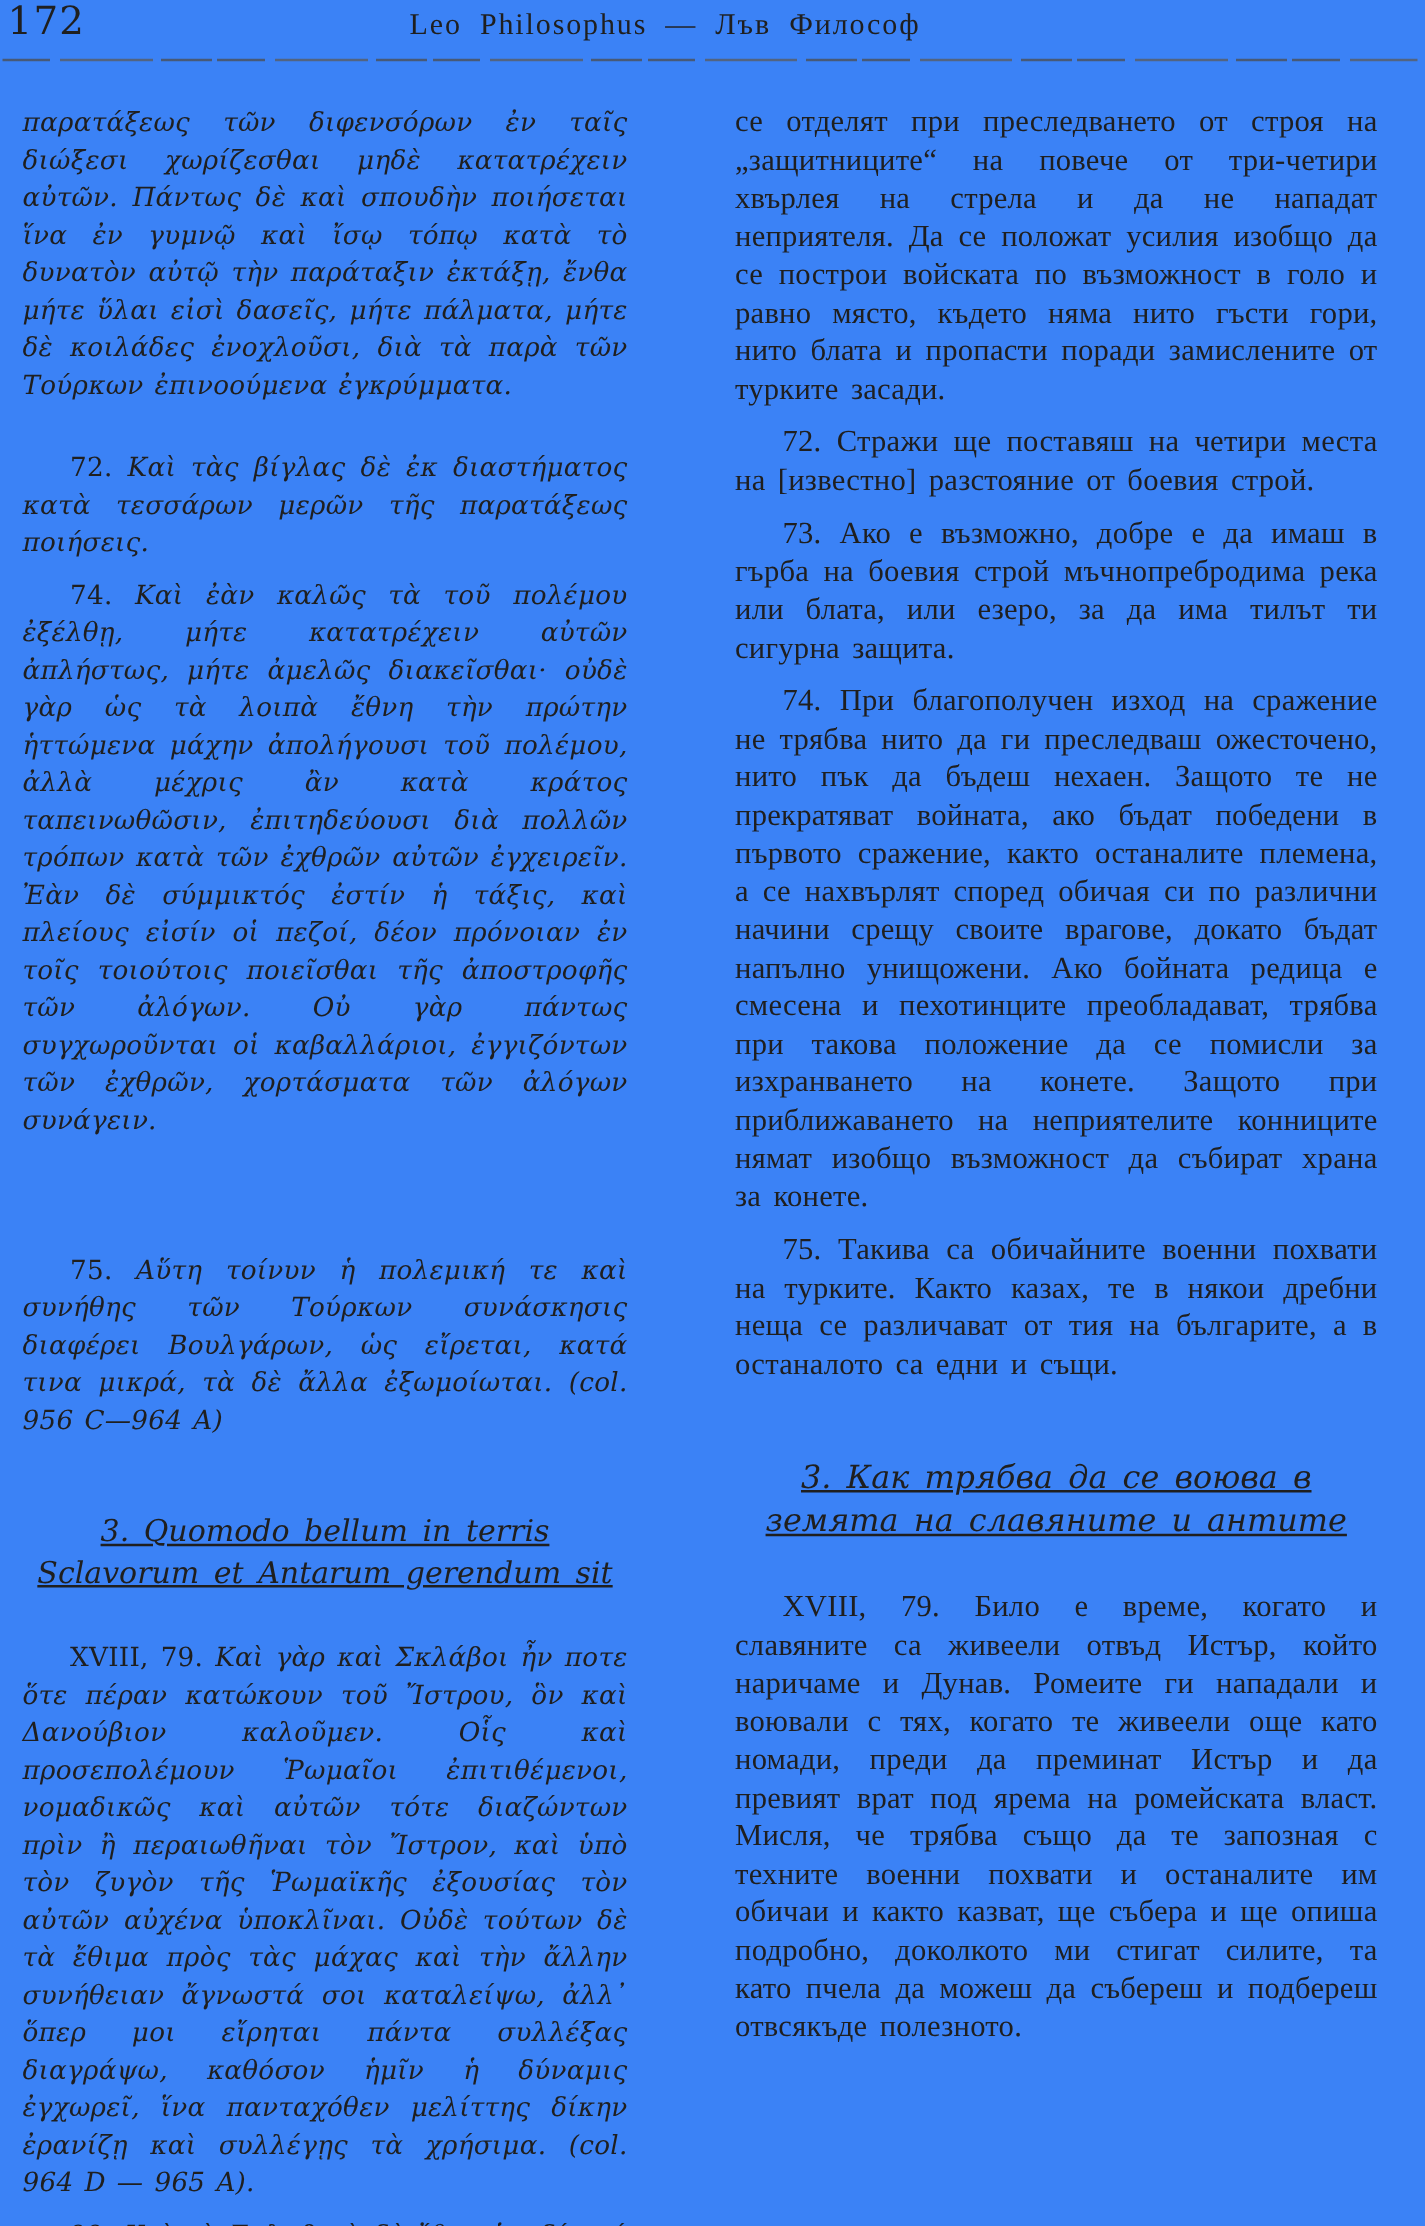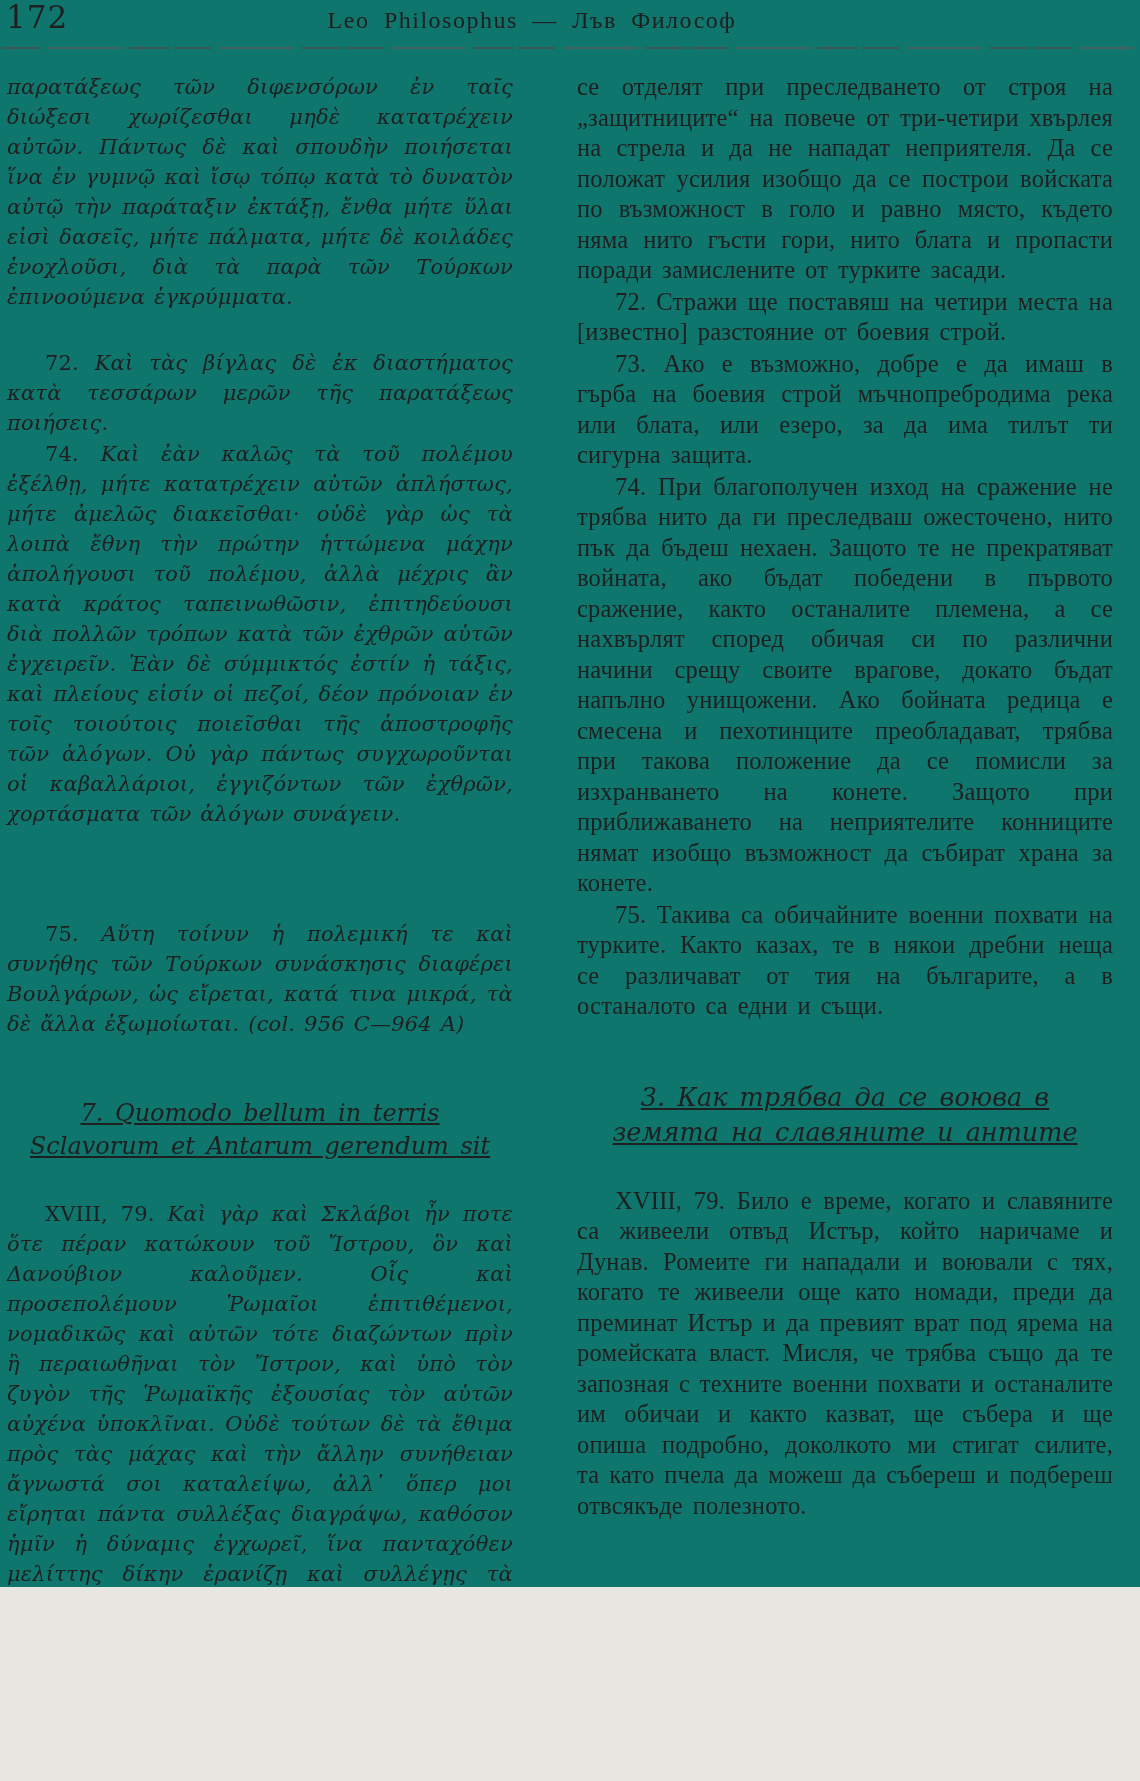--- a/index.html
+++ b/index.html
@@ -1,21 +1,21 @@
 <!DOCTYPE html>
 <html><head>
 <meta charset="utf-8">
 <style>
   html, body { margin: 0; padding: 0; background: #e8e6e0; }
   .page {
     position: relative;
     width: 1140px;
-    height: 1587px;
+    height: 1781px;
     margin: 0 auto;
-    background: #0f766e;
+    background: #3b82f6;
     color: #1f1f1f;
     overflow: hidden;
     box-sizing: border-box;
   }
   
   .page-header {
     position: relative;
     height: 40px;
     padding-top: 3px;
   }
@@ -49,21 +49,21 @@
     display: flex;
     padding: 22px 26px 0 6px;
     gap: 62px;
     align-items: flex-start;
   }
   .col { box-sizing: border-box; }
   .col-left  { flex: 0 0 508px; width: 508px; }
   .col-right { flex: 1 1 auto; }
 
   .para {
-    margin: 1px;
+    margin: 12px;
     text-align: justify;
   }
   .col-left .para {
     font: italic 21px/30px "DejaVu Serif", serif;
     letter-spacing: 0.2px;
     word-spacing: 2px;
   }
   .col-right .para {
     font: normal 24.5px/30.5px "Liberation Serif", "DejaVu Serif", serif;
     word-spacing: 3.5px;
@@ -101,21 +101,21 @@
     <div class="running-title">Leo Philosophus — Лъв Философ</div>
   </header>
   <div class="header-rule"></div>
 
   <main class="columns">
     <section class="col col-left" id="col-left">
         <p class="para">παρατάξεως τῶν διφενσόρων ἐν ταῖς διώξεσι χωρίζεσθαι μηδὲ κατατρέχειν αὐτῶν. Πάντως δὲ καὶ σπουδὴν ποιήσεται ἵνα ἐν γυμνῷ καὶ ἴσῳ τόπῳ κατὰ τὸ δυνατὸν αὐτῷ τὴν παράταξιν ἐκτάξῃ, ἔνθα μήτε ὕλαι εἰσὶ δασεῖς, μήτε πάλματα, μήτε δὲ κοιλάδες ἐνοχλοῦσι, διὰ τὰ παρὰ τῶν Τούρκων ἐπινοούμενα ἐγκρύμματα.</p>
         <p class="para indent sp-md"><span class="lead">72. </span>Καὶ τὰς βίγλας δὲ ἐκ διαστήματος κατὰ τεσσάρων μερῶν τῆς παρατάξεως ποιήσεις.</p>
         <p class="para indent"><span class="lead">74. </span>Καὶ ἐὰν καλῶς τὰ τοῦ πολέμου ἐξέλθῃ, μήτε κατατρέχειν αὐτῶν ἀπλήστως, μήτε ἀμελῶς διακεῖσθαι· οὐδὲ γὰρ ὡς τὰ λοιπὰ ἔθνη τὴν πρώτην ἡττώμενα μάχην ἀπολήγουσι τοῦ πολέμου, ἀλλὰ μέχρις ἂν κατὰ κράτος ταπεινωθῶσιν, ἐπιτηδεύουσι διὰ πολλῶν τρόπων κατὰ τῶν ἐχθρῶν αὐτῶν ἐγχειρεῖν. Ἐὰν δὲ σύμμικτός ἐστίν ἡ τάξις, καὶ πλείους εἰσίν οἱ πεζοί, δέον πρόνοιαν ἐν τοῖς τοιούτοις ποιεῖσθαι τῆς ἀποστροφῆς τῶν ἀλόγων. Οὐ γὰρ πάντως συγχωροῦνται οἱ καβαλλάριοι, ἐγγιζόντων τῶν ἐχθρῶν, χορτάσματα τῶν ἀλόγων συνάγειν.</p>
         <p class="para indent sp-xl"><span class="lead">75. </span>Αὕτη τοίνυν ἡ πολεμική τε καὶ συνήθης τῶν Τούρκων συνάσκησις διαφέρει Βουλγάρων, ὡς εἴρεται, κατά τινα μικρά, τὰ δὲ ἄλλα ἐξωμοίωται. (col. 956 C—964 A)</p>
-        <div class="col-heading sp-lg">7. Quomodo bellum in terris Sclavorum et Antarum gerendum sit</div>
+        <div class="col-heading sp-lg">3. Quomodo bellum in terris Sclavorum et Antarum gerendum sit</div>
         <p class="para indent sp-md"><span class="lead">XVIII, 79. </span>Καὶ γὰρ καὶ Σκλάβοι ἦν ποτε ὅτε πέραν κατώκουν τοῦ Ἴστρου, ὃν καὶ Δανούβιον καλοῦμεν. Οἷς καὶ προσεπολέμουν Ῥωμαῖοι ἐπιτιθέμενοι, νομαδικῶς καὶ αὐτῶν τότε διαζώντων πρὶν ἢ περαιωθῆναι τὸν Ἴστρον, καὶ ὑπὸ τὸν ζυγὸν τῆς Ῥωμαϊκῆς ἐξουσίας τὸν αὐτῶν αὐχένα ὑποκλῖναι. Οὐδὲ τούτων δὲ τὰ ἔθιμα πρὸς τὰς μάχας καὶ τὴν ἄλλην συνήθειαν ἄγνωστά σοι καταλείψω, ἀλλ᾽ ὅπερ μοι εἴρηται πάντα συλλέξας διαγράψω, καθόσον ἡμῖν ἡ δύναμις ἐγχωρεῖ, ἵνα πανταχόθεν μελίττης δίκην ἐρανίζῃ καὶ συλλέγῃς τὰ χρήσιμα. (col. 964 D — 965 A).</p>
         <p class="para indent"><span class="lead">99. </span>Καὶ τὰ Σκλαβικὰ δὲ ἔθνη ὁμοδίαιτά τε ἦσαν καὶ ὁμότροπα ἀλλήλοις, καὶ ἐλεύθερα, μηδαμῶς δουλοῦσθαι ἢ ἄρχεσθαι πειθόμενα, καὶ μάλιστα ὅτε πέραν τοῦ Δανουβίου κατῴκουν ἐν τῇ ἰδίᾳ χώρᾳ. Ὅθεν καὶ ἐνταῦθα περαιω-</p>
       </section>
     <section class="col col-right" id="col-right">
         <p class="para">се отделят при преследването от строя на „защитниците“ на повече от три-четири хвърлея на стрела и да не нападат неприятеля. Да се положат усилия изобщо да се построи войската по възможност в голо и равно място, където няма нито гъсти гори, нито блата и пропасти поради замислените от турките засади.</p>
         <p class="para indent"><span class="lead">72. </span>Стражи ще поставяш на четири места на [известно] разстояние от боевия строй.</p>
         <p class="para indent"><span class="lead">73. </span>Ако е възможно, добре е да имаш в гърба на боевия строй мъчнопребродима река или блата, или езеро, за да има тилът ти сигурна защита.</p>
         <p class="para indent"><span class="lead">74. </span>При благополучен изход на сражение не трябва нито да ги преследваш ожесточено, нито пък да бъдеш нехаен. Защото те не прекратяват войната, ако бъдат победени в първото сражение, както останалите племена, а се нахвърлят според обичая си по различни начини срещу своите врагове, докато бъдат напълно унищожени. Ако бойната редица е смесена и пехотинците преобладават, трябва при такова положение да се помисли за изхранването на конете. Защото при приближаването на неприятелите конниците нямат изобщо възможност да събират храна за конете.</p>
         <p class="para indent"><span class="lead">75. </span>Такива са обичайните военни похвати на турките. Както казах, те в някои дребни неща се различават от тия на българите, а в останалото са едни и същи.</p>
         <div class="col-heading sp-lg">3. Как трябва да се воюва в земята на славяните и антите</div>

